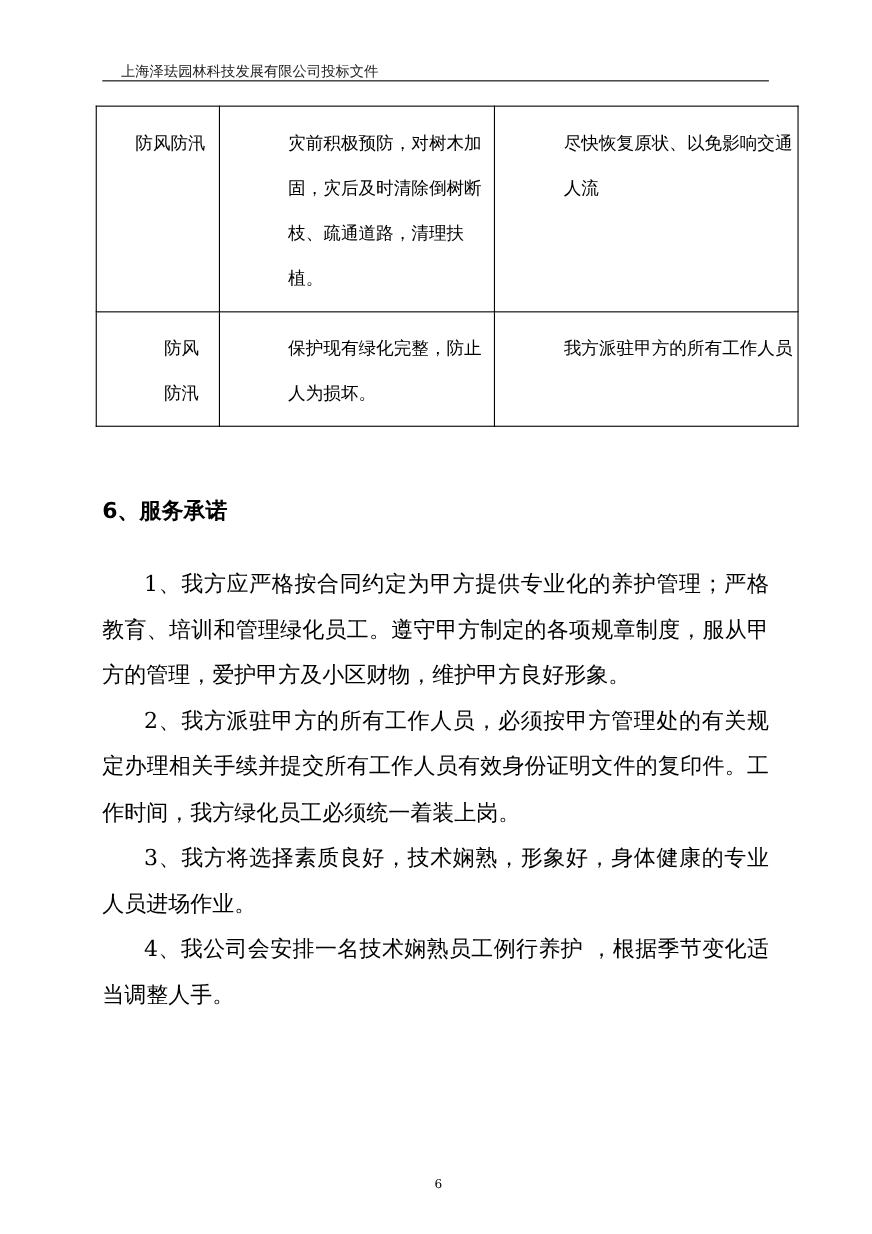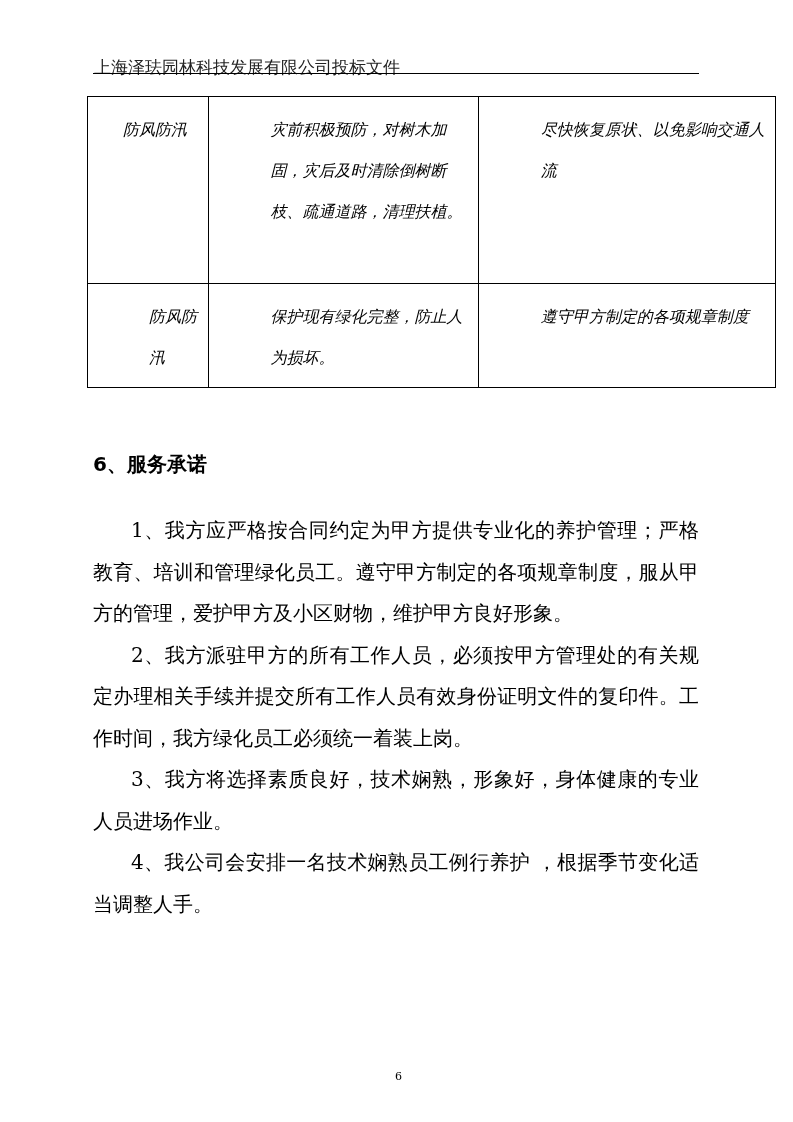--- a/index.html
+++ b/index.html
@@ -1,20 +1,20 @@
 <!DOCTYPE html>
 <html><head>
 <meta charset="utf-8">
 <style>
   html, body { margin:0; padding:0; background:#ffffff; }
   body { width:793px; height:1122px; position:relative; overflow:hidden;
          font-family:"DejaVu Serif","Liberation Serif",serif; color:#000; }
-  .header { position:absolute; left:94px; top:56px; font-size:17px; color:#222;text-align:center; }
+  .header { position:absolute; left:110px; top:56px; font-size:13px; color:#222;text-align:center; }
   .header-rule { position:absolute; left:93px; top:73px; width:606px; height:1px; background:#000; }
-  table.t { position:absolute; left:87px; top:96px; width:689px; border-collapse:collapse;font-style:italic; }
+  table.t { position:absolute; left:87px; top:96px; width:639px; border-collapse:collapse; }
   table.t td { border:1px solid #000; vertical-align:top; font-size:16px; line-height:41px; padding:0; }
   .c1 { width:111px; }
   .c2 { width:250px; }
   .c3 { width:275px; }
   .row1 td { height:186px; }
   .row2 td { height:103px; }
   .cell-inner { padding-top:12px; }
   .c1 .cell-inner { padding-left:35px; padding-right:10px; }
   .row2 .c1 .cell-inner { padding-left:61px; }
   .c2 .cell-inner { padding-left:62px; padding-right:4px; }
@@ -45,21 +45,21 @@
         </td>
   </tr>
   <tr class="row2">
     <td class="c1">
           <div class="cell-inner">防风防汛</div>
         </td>
     <td class="c2">
           <div class="cell-inner">保护现有绿化完整，防止人为损坏。</div>
         </td>
     <td class="c3">
-          <div class="cell-inner">遵守甲方制定的各项规章制度</div>
+          <div class="cell-inner">我方派驻甲方的所有工作人员</div>
         </td>
   </tr>
 </tbody>
   </table>
 
 <div class="section-title">6、服务承诺</div>
 
 <div class="body">
   <p class="para">1、我方应严格按合同约定为甲方提供专业化的养护管理；严格教育、培训和管理绿化员工。遵守甲方制定的各项规章制度，服从甲方的管理，爱护甲方及小区财物，维护甲方良好形象。</p>
   <p class="para">2、我方派驻甲方的所有工作人员，必须按甲方管理处的有关规定办理相关手续并提交所有工作人员有效身份证明文件的复印件。工作时间，我方绿化员工必须统一着装上岗。</p>

